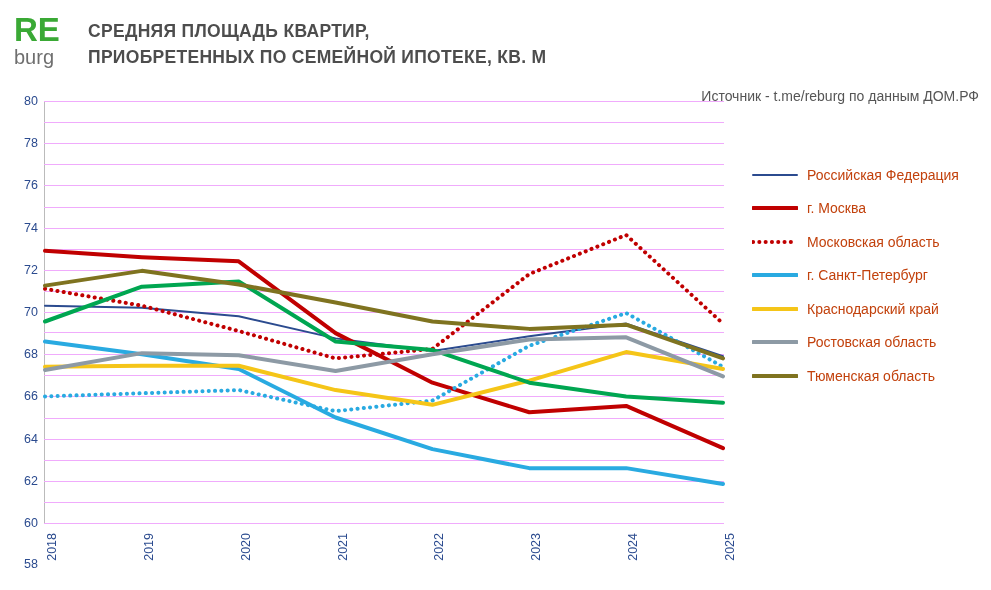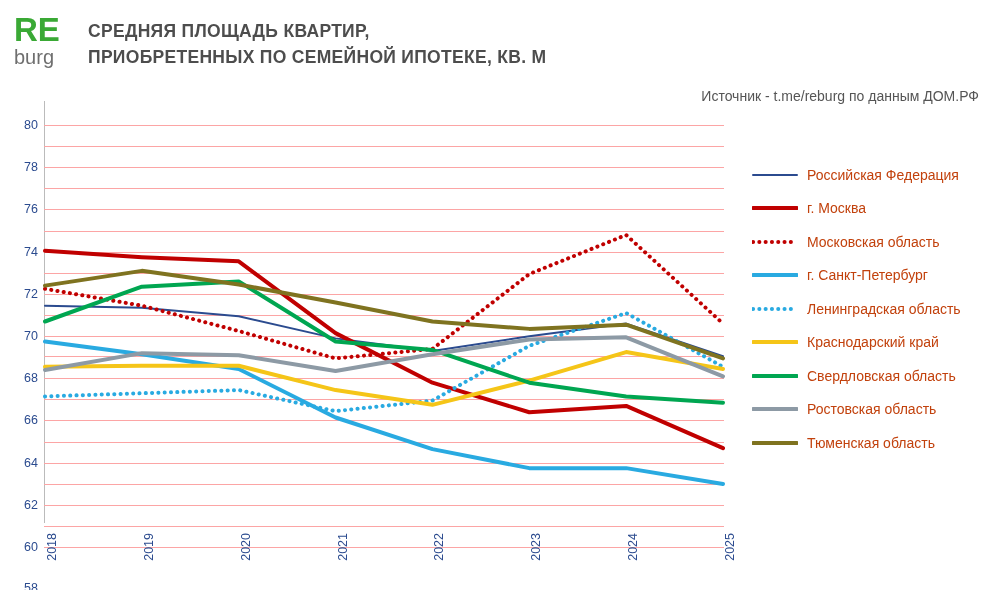--- a/index.html
+++ b/index.html
@@ -70,22 +70,21 @@
   }
   #plot-inner {
     position: absolute;
     left: 0; top: 0; right: 0; bottom: 0;
   }
   .gridline {
     position: absolute;
     left: 0;
     width: 100%;
     height: 1px;
-    background: #fca5a5;
-    margin-top: 24px;
+    background: #f0abfc;
   }
   .ytick {
     position: absolute;
     right: 100%;
     margin-right: 6px;
     transform: translateY(-50%);
     font-size: 12.5px;
     color: #2b4b8f;
     white-space: nowrap;
   }
@@ -278,44 +277,28 @@
       <div class="legend-swatch">
         <svg width="46" height="12" viewBox="0 0 46 12">
           <line x1="1" y1="6" x2="45" y2="6" stroke="#29aae1" stroke-width="4" stroke-linecap="round"></line>
         </svg>
       </div>
       <div class="legend-label">г. Санкт-Петербург</div>
     </div>
     <div class="legend-row">
       <div class="legend-swatch">
         <svg width="46" height="12" viewBox="0 0 46 12">
-          <line x1="1" y1="6" x2="45" y2="6" stroke="#29aae1" stroke-width="4" stroke-linecap="round" stroke-dasharray="0.1 6.2"></line>
-        </svg>
-      </div>
-      <div class="legend-label">Ленинградская область</div>
-    </div>
-    <div class="legend-row">
-      <div class="legend-swatch">
-        <svg width="46" height="12" viewBox="0 0 46 12">
           <line x1="1" y1="6" x2="45" y2="6" stroke="#f5c518" stroke-width="4" stroke-linecap="round"></line>
         </svg>
       </div>
       <div class="legend-label">Краснодарский край</div>
     </div>
     <div class="legend-row">
       <div class="legend-swatch">
         <svg width="46" height="12" viewBox="0 0 46 12">
-          <line x1="1" y1="6" x2="45" y2="6" stroke="#00a651" stroke-width="4" stroke-linecap="round"></line>
-        </svg>
-      </div>
-      <div class="legend-label">Свердловская область</div>
-    </div>
-    <div class="legend-row">
-      <div class="legend-swatch">
-        <svg width="46" height="12" viewBox="0 0 46 12">
           <line x1="1" y1="6" x2="45" y2="6" stroke="#8d9aa5" stroke-width="4" stroke-linecap="round"></line>
         </svg>
       </div>
       <div class="legend-label">Ростовская область</div>
     </div>
     <div class="legend-row">
       <div class="legend-swatch">
         <svg width="46" height="12" viewBox="0 0 46 12">
           <line x1="1" y1="6" x2="45" y2="6" stroke="#7f7320" stroke-width="4" stroke-linecap="round"></line>
         </svg>

